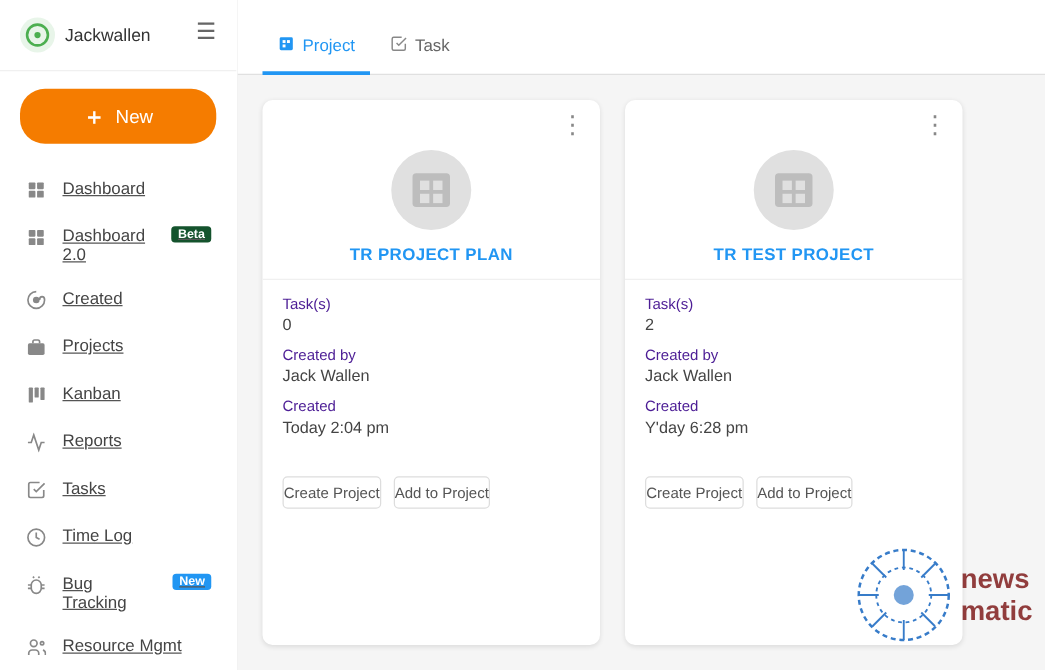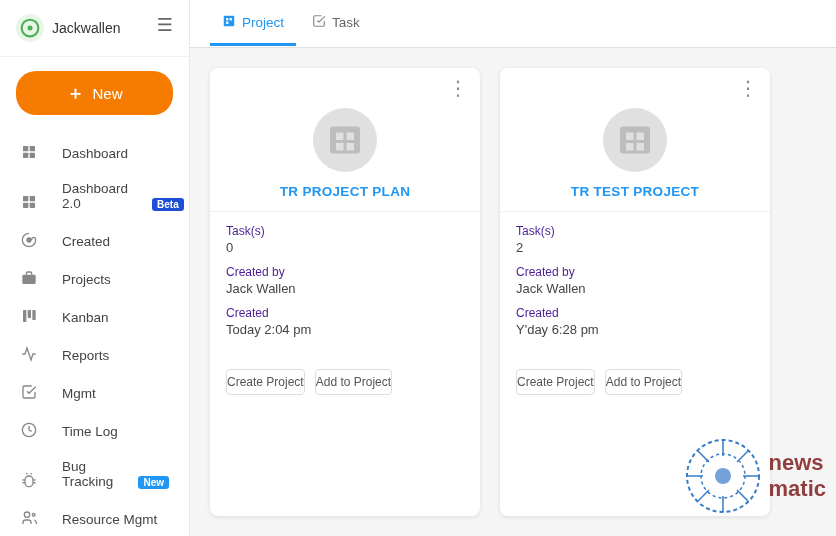--- a/index.html
+++ b/index.html
@@ -70,29 +70,30 @@
       font-size: 18px;
       font-weight: bold;
     }
     .sidebar-nav {
       display: flex;
       flex-direction: column;
       padding: 4px 0;
     }
     .nav-item {
       display: flex;
-      align-items: flex-end;
-      gap: 24px;
+      align-items: flex-start;
+      gap: 12px;
       padding: 9px 16px;
       color: #555;
       font-size: 13.5px;
       cursor: pointer;
       border-radius: 4px;
       margin: 1px 4px;
       position: relative;
+      text-decoration: underline;
     }
     .nav-item .nav-icon {
       width: 18px;
       height: 18px;
       display: flex;
       align-items: center;
       justify-content: center;
       color: #888;
       font-size: 15px;
       flex-shrink: 0;
@@ -102,39 +103,39 @@
       color: #444;
     }
     .badge {
       background: #2196F3;
       color: #fff;
       font-size: 10px;
       border-radius: 3px;
       padding: 1px 5px;
       font-weight: 600;
     }
-    .badge.beta { background: #1d4ed8; }
+    .badge.beta { background: #14532d; }
     .badge.new-badge { background: #2196F3; }
 
     
     .main {
       flex: 1;
       background: #f5f5f5;
       display: flex;
       flex-direction: column;
       overflow: hidden;
     }
     .main-tabs {
       background: #fff;
       border-bottom: 1px solid #e0e0e0;
       display: flex;
-      align-items: center;
+      align-items: flex-end;
       padding: 0 20px;
       gap: 4px;
-      height: 48px;
+      height: 60px;
     }
     .tab-item {
       display: flex;
       align-items: center;
       gap: 6px;
       padding: 12px 12px;
       font-size: 13.5px;
       color: #666;
       cursor: pointer;
       border-bottom: 3px solid transparent;
@@ -353,21 +354,21 @@
       <span class="nav-label">Reports</span>
     </div>
 
     <div class="nav-item">
       <span class="nav-icon">
         <svg width="16" height="16" viewBox="0 0 24 24" fill="none" stroke="#888" stroke-width="2">
             <polyline points="9 11 12 14 22 4"></polyline>
             <path d="M21 12v7a2 2 0 0 1-2 2H5a2 2 0 0 1-2-2V5a2 2 0 0 1 2-2h11"></path>
           </svg>
       </span>
-      <span class="nav-label">Mgmt</span>
+      <span class="nav-label">Tasks</span>
     </div>
 
     <div class="nav-item">
       <span class="nav-icon">
         <svg width="16" height="16" viewBox="0 0 24 24" fill="none" stroke="#888" stroke-width="2">
             <circle cx="12" cy="12" r="10"></circle>
             <polyline points="12 6 12 12 16 14"></polyline>
           </svg>
       </span>
       <span class="nav-label">Time Log</span>

